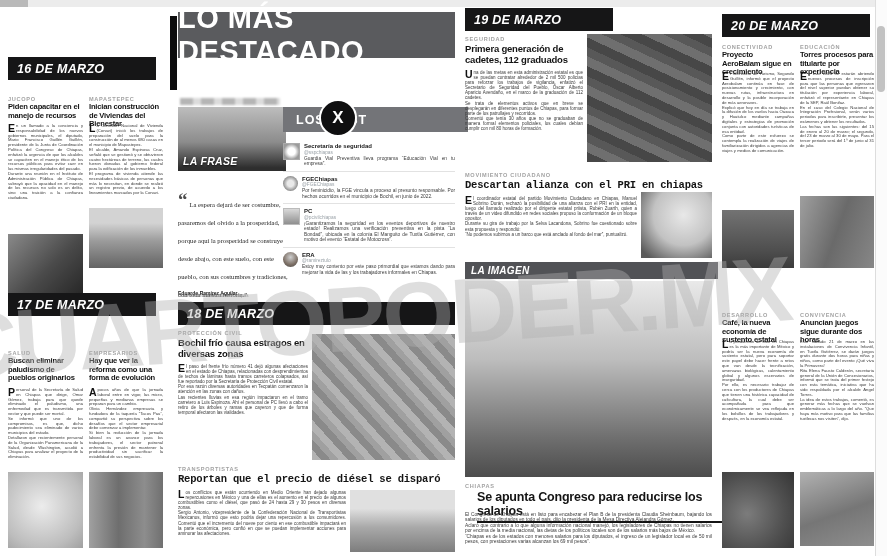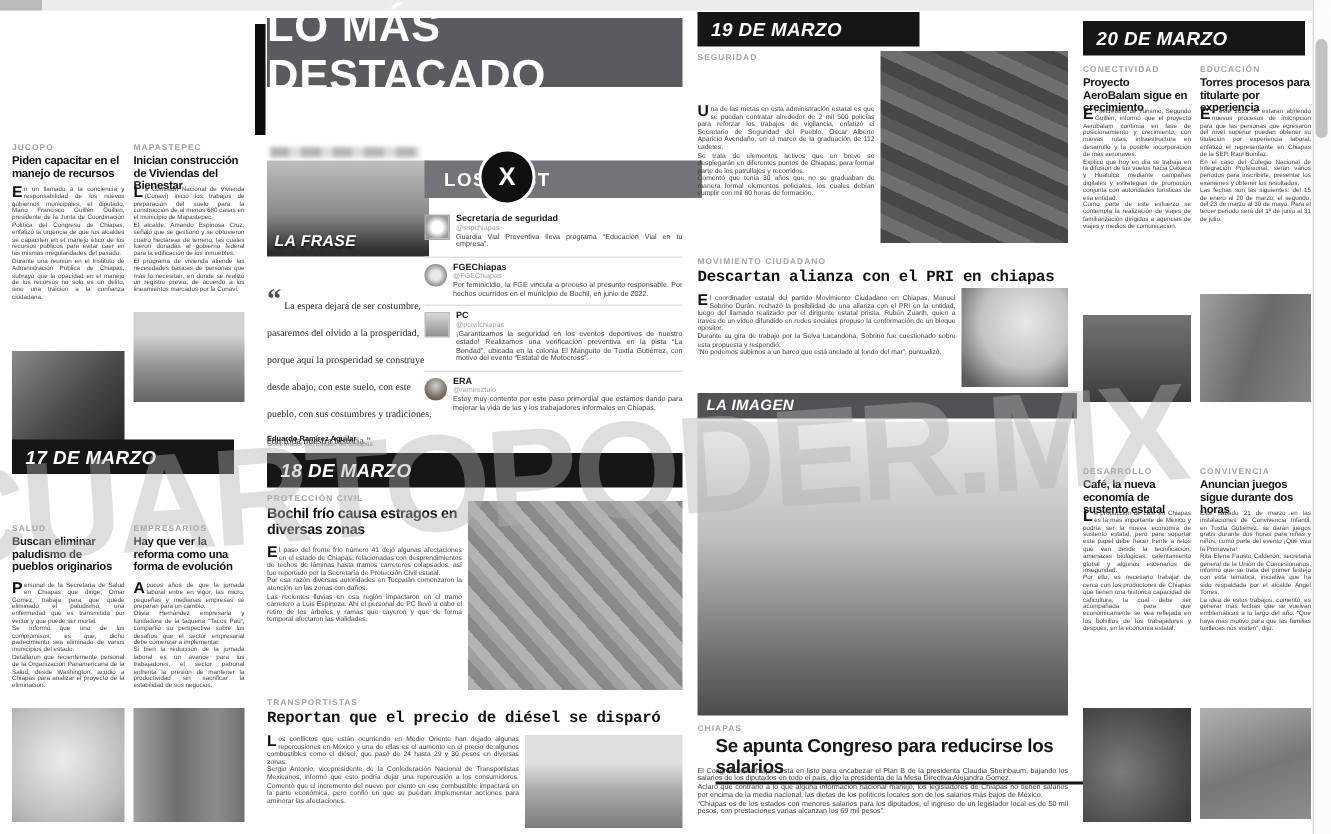--- a/index.html
+++ b/index.html
@@ -78,20 +78,23 @@
 </head>
 <body>
 
 <div id="canvas">
 
   <div class="abs top-track"></div>
   <div class="abs top-thumb"></div>
   <div class="abs right-track"></div>
   <div class="abs right-thumb"></div>
 
+  <div class="abs datebar" style="left:8px;top:57px;width:130px;">
+      <span>16 DE MARZO</span>
+    </div>
 
   <div class="abs kicker" style="left:8px;top:96px;">JUCOPO</div>
   <div class="abs hl hl-s" style="left:8px;top:103px;width:74px;">Piden capacitar en el manejo de recursos</div>
   <div class="abs bodytext body-xs dc" style="left:8px;top:124px;width:75px;height:108px;">En un llamado a la conciencia y responsabilidad de los nuevos gobiernos municipales, el diputado, Mario Francisco Guillén Guillén, presidente de la Junta de Coordinación Política del Congreso de Chiapas, enfatizó la urgencia de que los alcaldes se capaciten en el manejo ético de los recursos públicos para evitar caer en las mismas irregularidades del pasado.
 Durante una reunión en el Instituto de Administración Pública de Chiapas, subrayó que la opacidad en el manejo de los recursos no solo es un delito, sino una traición a la confianza ciudadana.</div>
   <div class="abs photo ph-jucopo" style="left:8px;top:234px;width:75px;height:62px;"></div>
 
   <div class="abs kicker" style="left:89px;top:96px;">MAPASTEPEC</div>
   <div class="abs hl hl-s" style="left:89px;top:103px;width:74px;">Inician construcción de Viviendas del Bienestar</div>
   <div class="abs bodytext body-xs dc" style="left:89px;top:124px;width:74px;height:82px;">La Comisión Nacional de Vivienda (Conavi) inició los trabajos de preparación del suelo para la construcción de al menos 680 casas en el municipio de Mapastepec.
@@ -191,20 +194,21 @@
   <div class="abs hl hl-l" style="left:178px;top:474px;width:270px;">Reportan que el precio de diésel se disparó</div>
   <div class="abs bodytext dc" style="left:178px;top:490px;width:168px;height:62px;">Los conflictos que están ocurriendo en Medio Oriente han dejado algunas repercusiones en México y una de ellas es el aumento en el precio de algunos combustibles como el diésel, que pasó de 24 hasta 29 y 30 pesos en diversas zonas.
 Sergio Antonio, vicepresidente de la Confederación Nacional de Transportistas Mexicanos, informó que esto podría dejar una repercusión a los consumidores. Comentó que el incremento del nueve por ciento en ese combustible impactará en la parte económica, pero confió en que se puedan implementar acciones para aminorar las afectaciones.</div>
   <div class="abs photo ph-diesel" style="left:350px;top:490px;width:105px;height:62px;"></div>
 
   <div class="abs datebar" style="left:465px;top:8px;width:130px;">
       <span>19 DE MARZO</span>
     </div>
 
   <div class="abs kicker" style="left:465px;top:36px;">SEGURIDAD</div>
+  <div class="abs hl hl-m" style="left:465px;top:44px;width:115px;">Primera generación de cadetes, 112 graduados</div>
   <div class="abs bodytext dc" style="left:465px;top:70px;width:118px;height:94px;">Una de las metas en esta administración estatal es que se puedan contratar alrededor de 2 mil 500 policías para reforzar los trabajos de vigilancia, enfatizó el Secretario de Seguridad del Pueblo, Óscar Alberto Aparicio Avendaño, en el marco de la graduación de 112 cadetes.
 Se trata de elementos activos que en breve se desplegarán en diferentes puntos de Chiapas, para formar parte de los patrullajes y recorridos.
 Comentó que tenía 30 años que no se graduaban de manera formal elementos policiales, los cuales debían cumplir con mil 80 horas de formación.</div>
   <div class="abs photo ph-cadetes" style="left:587px;top:34px;width:125px;height:128px;"></div>
 
   <div class="abs kicker" style="left:465px;top:172px;">MOVIMIENTO CIUDADANO</div>
   <div class="abs hl hl-l" style="left:465px;top:180px;width:240px;">Descartan alianza con el PRI en chiapas</div>
   <div class="abs bodytext dc" style="left:465px;top:196px;width:172px;height:62px;">El coordinador estatal del partido Movimiento Ciudadano en Chiapas, Manuel Sobrino Durán, rechazó la posibilidad de una alianza con el PRI en la entidad, luego del llamado realizado por el dirigente estatal priista, Rubén Zuarth, quien a través de un video difundido en redes sociales propuso la conformación de un bloque opositor.
 Durante su gira de trabajo por la Selva Lacandona, Sobrino fue cuestionado sobre esta propuesta y respondió:
 “No podemos subirnos a un barco que está anclado al fondo del mar”, puntualizó.</div>

